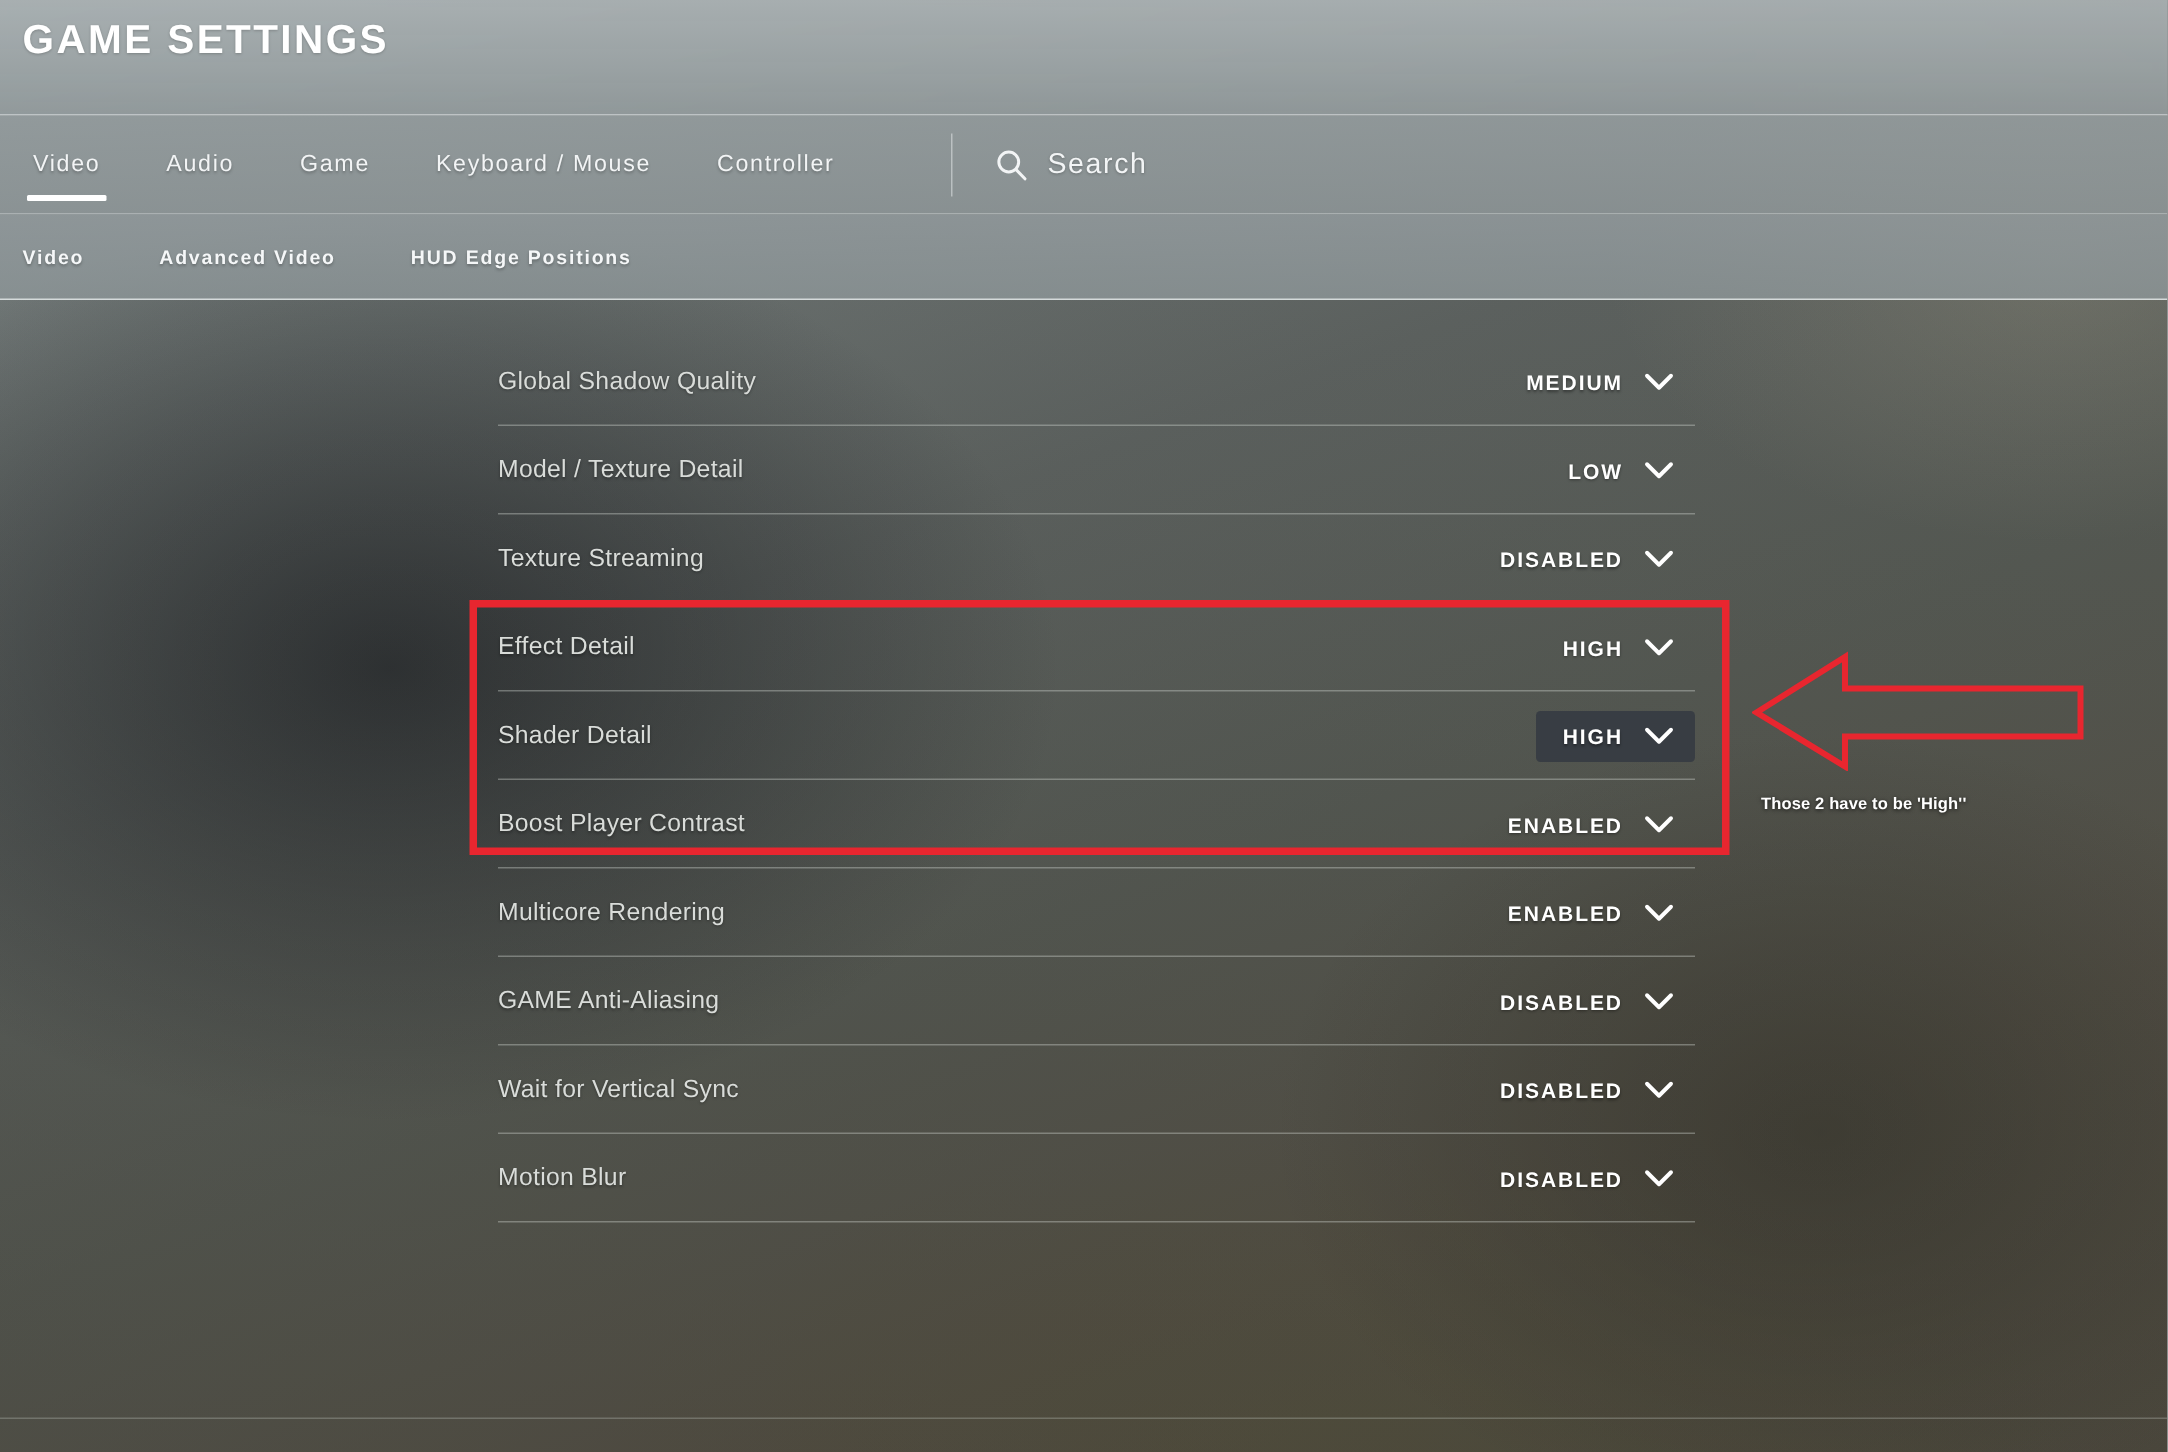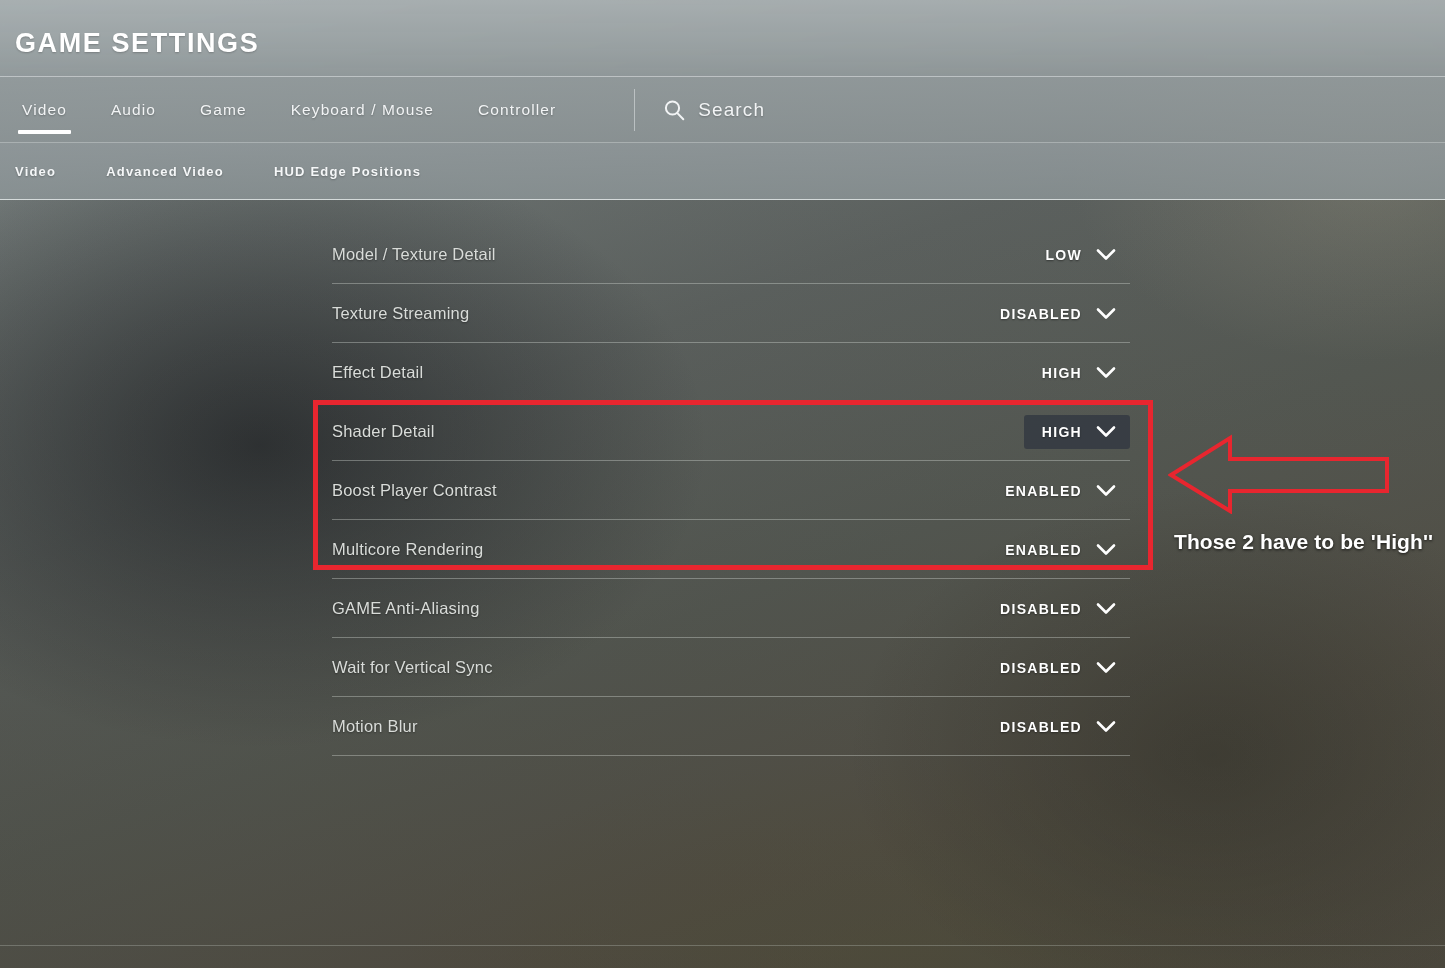--- a/index.html
+++ b/index.html
@@ -50,21 +50,21 @@
   .header::after {
     content: "";
     position: absolute;
     left: 0; right: 0; bottom: 0;
     height: 1px;
     background: rgba(226,230,231,0.55);
   }
   .page-title {
     position: absolute;
     left: 15px;
-    top: 28px;
+    top: 11px;
     font-size: 27px;
     font-weight: bold;
     letter-spacing: 1.6px;
     color: #ffffff;
     text-shadow: 0 1px 2px rgba(0,0,0,0.22);
   }
 
   
   .tabbar {
     position: absolute;
@@ -236,21 +236,21 @@
   }
   .annot-arrow {
     position: absolute;
     left: 1168px;
     top: 434px;
   }
   .annot-text {
     position: absolute;
     left: 1174px;
     top: 530px;
-    font-size: 21px;
+    font-size: 11px;
     font-weight: bold;
     color: #ffffff;
     letter-spacing: 0.1px;
     text-shadow: 0 1px 3px rgba(0,0,0,0.75);
     white-space: nowrap;
   }
 </style>
 </head>
 <body>
 
@@ -301,20 +301,31 @@
       <span>Advanced Video</span>
     </div>
     <div class="subtab">
       <span>HUD Edge Positions</span>
     </div>
   </div>
 
   <div class="content">
     <div class="settings-list" id="settings-list">
         <div class="setting-row">
+          <div class="setting-label">Global Shadow Quality</div>
+          <div class="setting-control">
+            <span class="setting-value">MEDIUM</span>
+            <span>
+              <svg class="chev" width="20" height="13" viewBox="0 0 20 13" fill="none">
+                <path d="M2 2.5 L10 10.5 L18 2.5" stroke="#ffffff" stroke-width="2.6" stroke-linecap="round" stroke-linejoin="round"></path>
+              </svg>
+            </span>
+          </div>
+        </div>
+        <div class="setting-row">
           <div class="setting-label">Model / Texture Detail</div>
           <div class="setting-control">
             <span class="setting-value">LOW</span>
             <span>
               <svg class="chev" width="20" height="13" viewBox="0 0 20 13" fill="none">
                 <path d="M2 2.5 L10 10.5 L18 2.5" stroke="#ffffff" stroke-width="2.6" stroke-linecap="round" stroke-linejoin="round"></path>
               </svg>
             </span>
           </div>
         </div>

